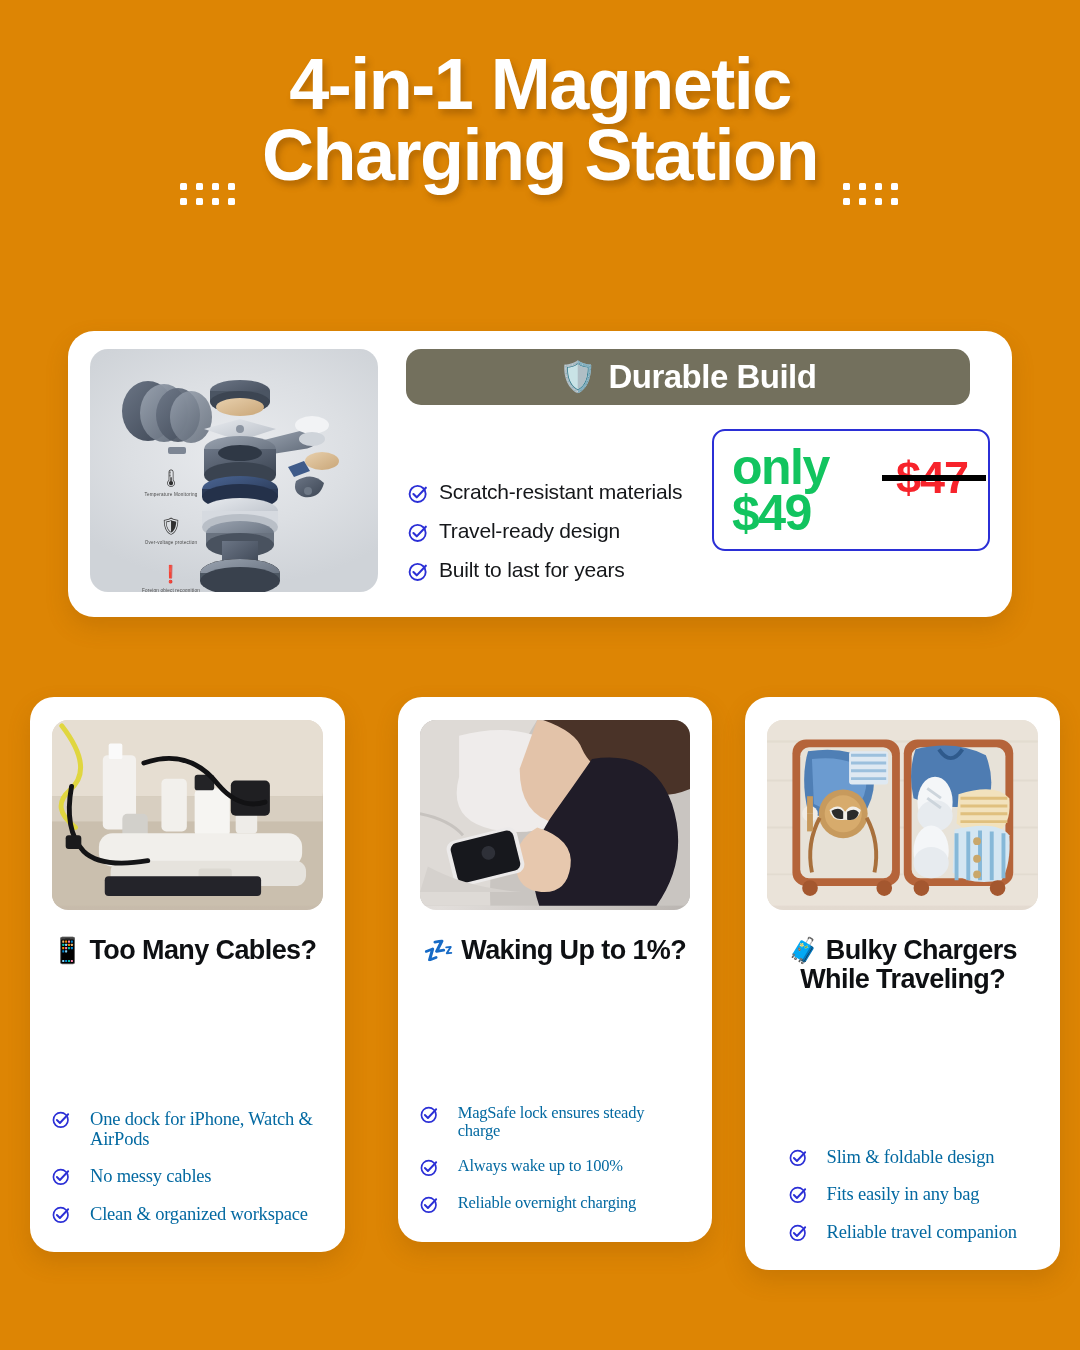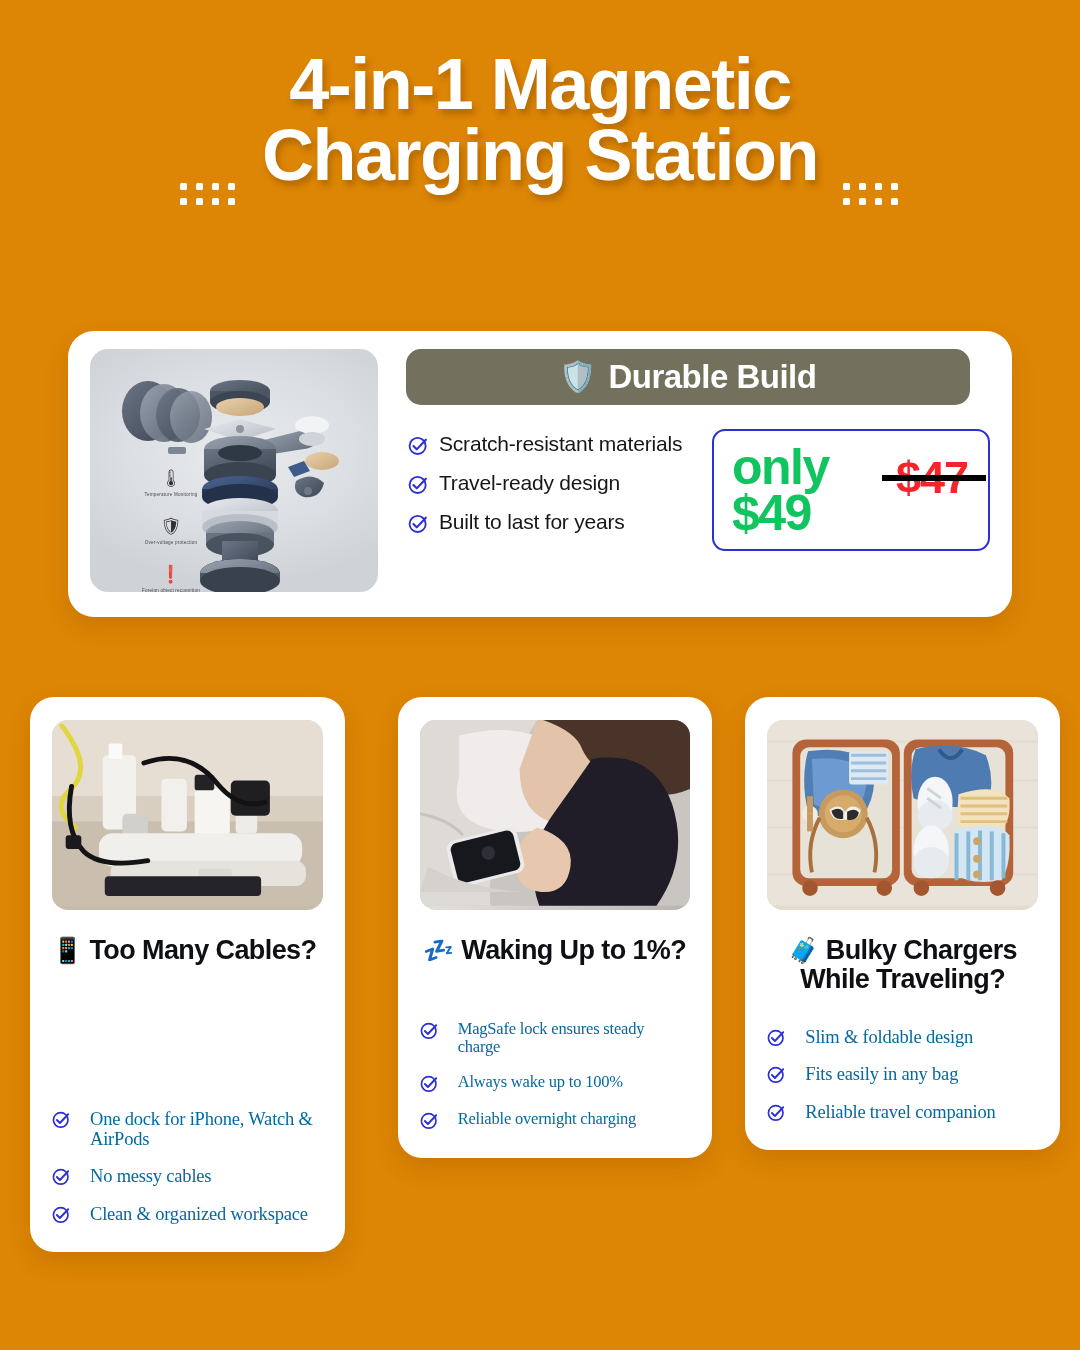--- a/index.html
+++ b/index.html
@@ -96,21 +96,21 @@
     letter-spacing:-0.5px;
   }
   .badge .shield { font-size:30px; line-height:1; }
 
   .hero-body {
     flex:1;
     display:flex;
     padding:24px 4px 0 10px;
     gap:14px;
   }
-  .feature-list { width:290px; padding-top:4px; }
+  .feature-list { width:290px; padding-top:4px;margin-top:48px; }
   .feature-list li {
     list-style:none;
     display:flex;
     align-items:flex-start;
     gap:10px;
     margin-bottom:16px;
     font-size:21px;
     line-height:1.09;
     color:#15171a;
     letter-spacing:-0.2px;
@@ -171,22 +171,22 @@
   .card {
     width:321px;
     background:#ffffff;
     border-radius:24px;
     box-shadow:0 10px 22px rgba(130,72,0,0.22);
     padding:23px 22px 26px 22px;
     display:flex;
     flex-direction:column;
   }
   .card.c1 { height:555px; }
-  .card.c2 { height:461px;margin-left:20px; }
-  .card.c3 { height:453px; }
+  .card.c2 { height:545px;margin-left:20px; }
+  .card.c3 { height:573px;align-items:center; }
 
   .card-photo {
     width:100%;
     height:190px;
     border-radius:16px;
     overflow:hidden;
     position:relative;
     flex:none;
   }
 

